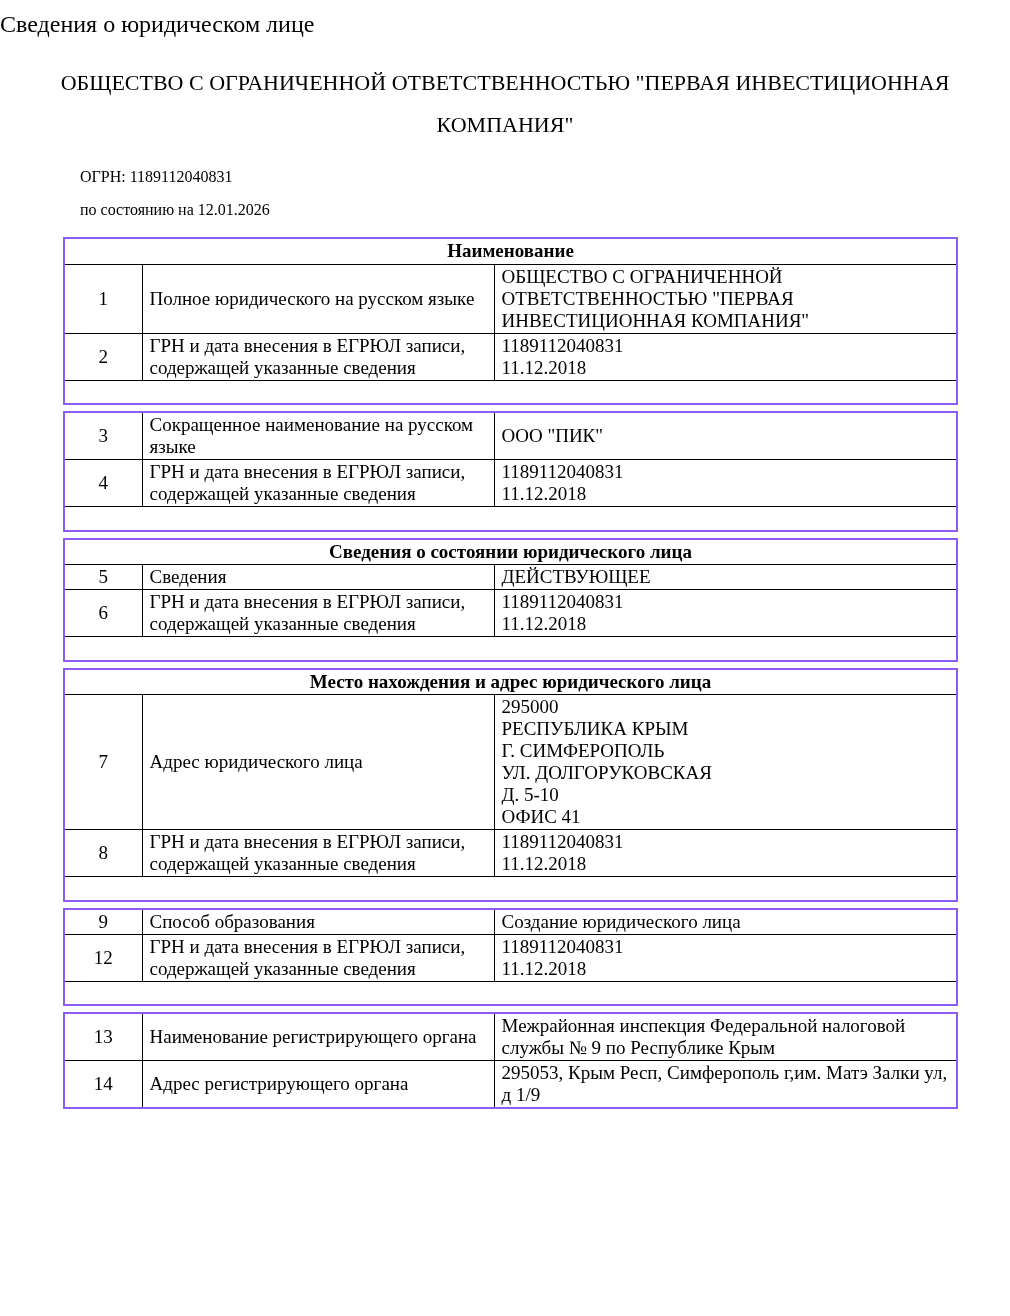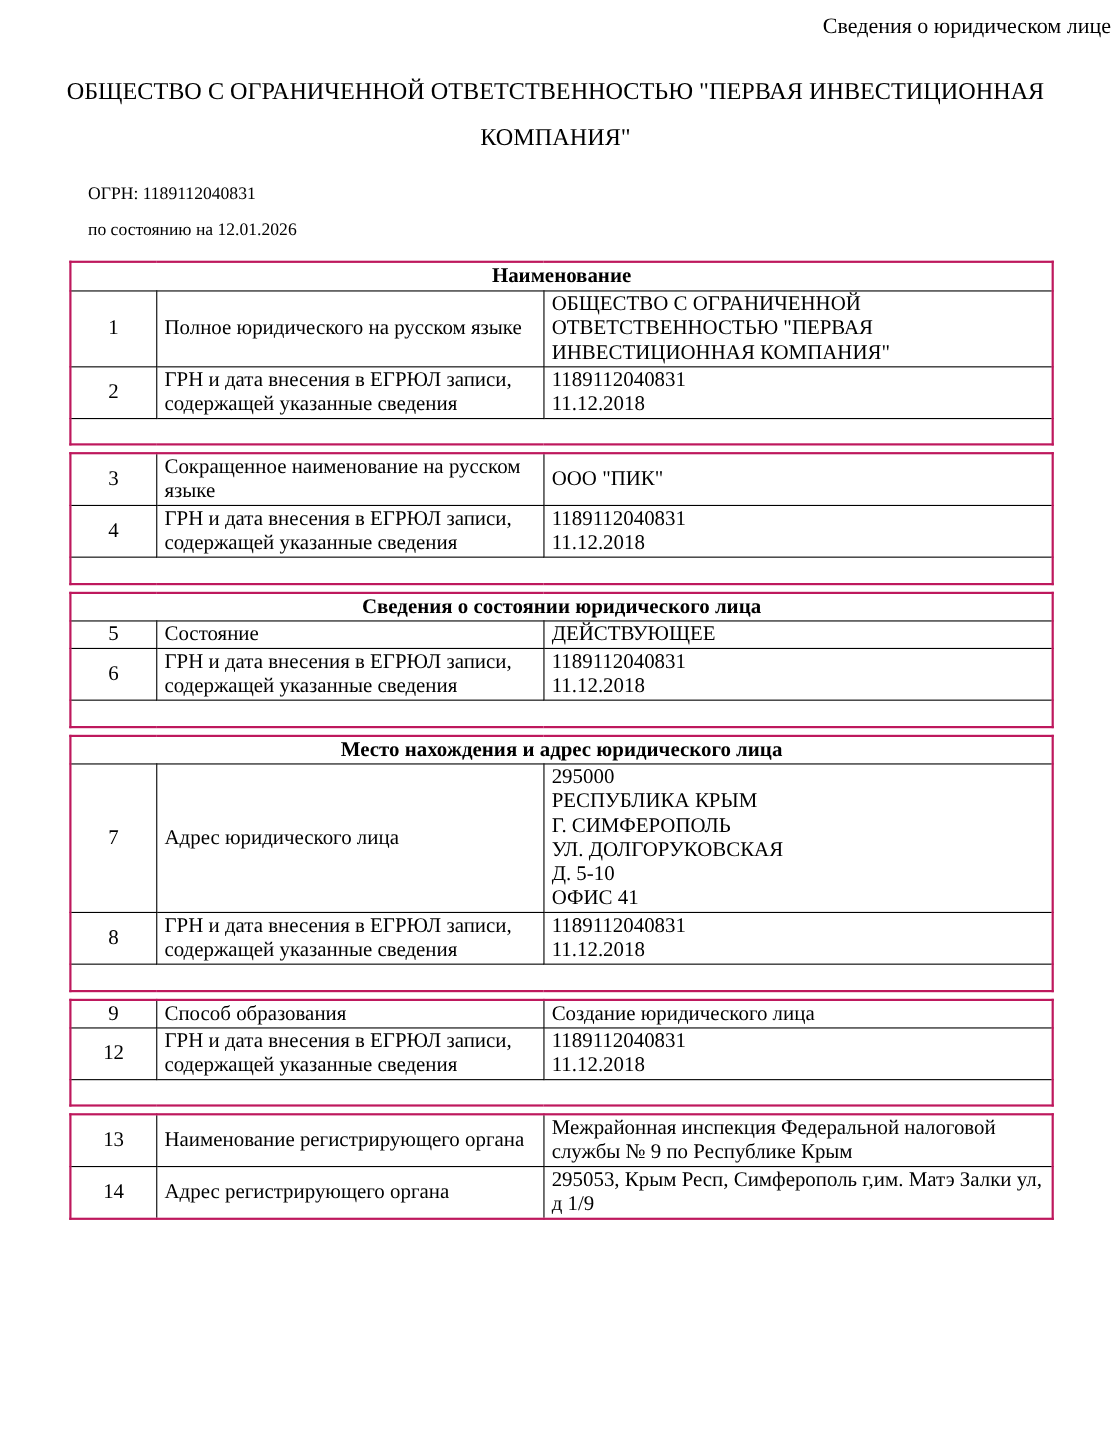--- a/index.html
+++ b/index.html
@@ -7,42 +7,42 @@
   body {
     width: 1010px;
     height: 1316px;
     overflow: hidden;
     color: #000;
     font-family: "Liberation Serif", "DejaVu Serif", serif;
   }
   .page { width: 1010px; padding-top: 12px; }
 
   .doc-title {
-    text-align: right;
-    font-size: 20px;
+    text-align: left;
+    font-size: 24px;
     line-height: 24px;
   }
   .company-name {
     margin: 26px 60px 0 60px;
     text-align: center;
     font-size: 22px;
     line-height: 42px;
   }
   .meta {
     margin: 20px 0 0 80px;
     font-size: 16px;
   }
   .meta p { margin: 0 0 11px 0; line-height: 22px; }
 
   .tables { margin: 16px 0 0 63px; width: 893px; }
   table {
     border-collapse: collapse;
     table-layout: fixed;
     width: 893px;
-    border: 2px solid #be185d;
+    border: 2px solid #8b5cf6;
     margin-bottom: 6px;
   }
   col.c1 { width: 78px; }
   col.c2 { width: 352px; }
   col.c3 { width: 463px; }
   td {
     border: 1px solid #000;
     vertical-align: middle;
     font-size: 19px;
     line-height: 22px;
@@ -130,21 +130,21 @@
           <col class="c1">
           <col class="c2">
           <col class="c3">
         </colgroup>
       <tbody>
           <tr>
         <td class="c-header" colspan="3">Сведения о состоянии юридического лица</td>
       </tr>
       <tr>
         <td class="c-num">5</td>
-        <td class="c-label">Состояние</td>
+        <td class="c-label">Сведения</td>
         <td class="c-value">ДЕЙСТВУЮЩЕЕ</td>
       </tr>
       <tr>
         <td class="c-num">6</td>
         <td class="c-label">ГРН и дата внесения в ЕГРЮЛ записи, содержащей указанные сведения</td>
         <td class="c-value">1189112040831
 11.12.2018</td>
       </tr>
       <tr>
             <td class="c-spacer" colspan="3"></td>

